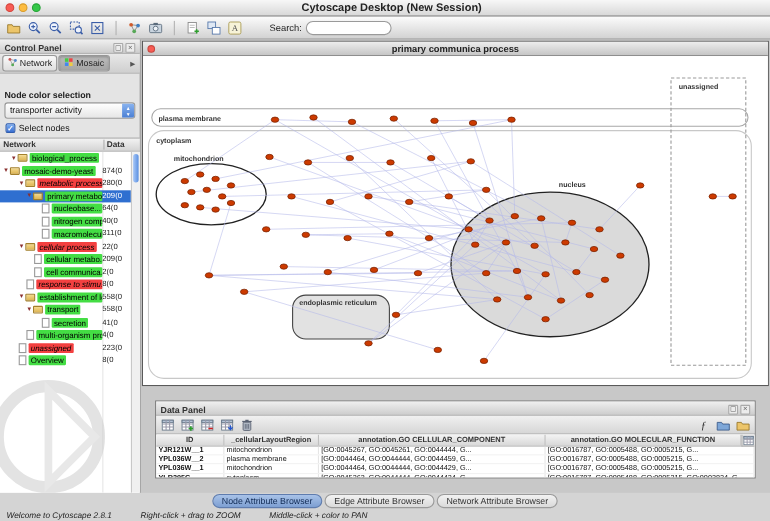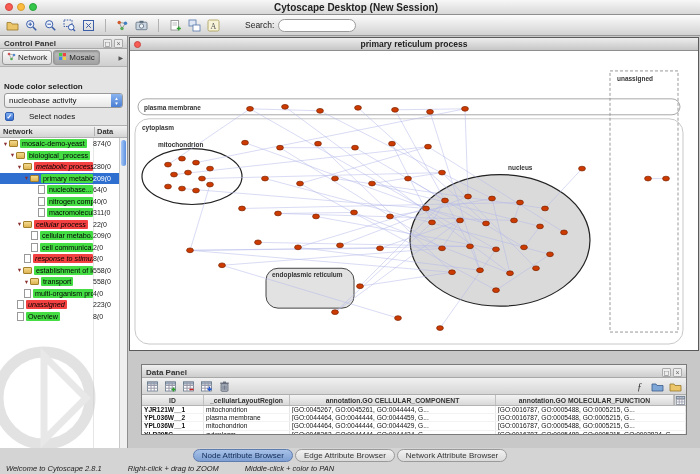--- a/index.html
+++ b/index.html
@@ -34,21 +34,21 @@
   .cp-tabs{display:flex;gap:1px;flex:1;}
   .cp-tab{display:inline-flex;align-items:center;gap:2px;font-size:8px;padding:1px 4px;border:1px solid #979797;border-radius:3px;background:linear-gradient(#fafafa,#dedede);color:#222;white-space:nowrap;}
   .cp-tab.sel{background:linear-gradient(#bdbdbd,#a4a4a4);box-shadow:inset 0 1px 2px rgba(0,0,0,.25);}
   .tab-arrow{font-size:6px;color:#555;padding:0 2px;}
   .cp-colorsel{padding:3px 4px 0;margin-top:12px;}
   .cs-label{font-size:8px;font-weight:bold;color:#222;margin-bottom:2px;}
   .combo{height:15px;border:1px solid #9a9a9a;border-radius:3px;background:linear-gradient(#ffffff,#e6e6e6);display:flex;align-items:center;padding-left:4px;overflow:hidden;}
   .combo-text{font-size:8px;color:#111;flex:1;white-space:nowrap;overflow:hidden;}
   .combo-arrows{width:11px;height:100%;background:linear-gradient(#8ab4f0,#4a7fd4);display:flex;flex-direction:column;align-items:center;justify-content:center;color:#fff;flex:0 0 11px;}
   .combo-arrows i{font-style:normal;font-size:4.5px;line-height:5px;}
-  .cp-check{display:flex;align-items:center;gap:15px;padding:4px 0 4px 1px;}
+  .cp-check{display:flex;align-items:center;gap:3px;padding:4px 0 4px 1px;}
   .checkbox{width:9px;height:9px;border-radius:2px;background:linear-gradient(#7fb0f4,#3a6fd0);border:1px solid #2f5cae;color:#fff;font-size:7px;display:inline-flex;align-items:center;justify-content:center;font-weight:bold;}
   .check-label{font-size:8px;color:#111;}
   .tree-header{flex:0 0 13px;display:flex;align-items:center;background:linear-gradient(#f2f2f2,#d4d4d4);border-top:1px solid #b0b0b0;border-bottom:1px solid #b0b0b0;font-size:7.5px;font-weight:bold;color:#333;}
   .th-net{flex:1;padding-left:3px;}
   .th-nodes{flex:0 0 33px;border-left:1px solid #b0b0b0;padding-left:2px;}
   .tree-wrap{flex:1;background:#fff;position:relative;overflow:hidden;}
   .tree{position:absolute;top:0;left:0;right:8px;}
   .col-divider{position:absolute;top:0;bottom:0;right:33px;border-left:1px solid #e6e6e6;}
   .tree-row{height:11.5px;display:flex;align-items:center;overflow:hidden;padding-right:1px;}
   .tree-row.sel{background:#2f6fd0;}
@@ -213,50 +213,50 @@
                   <rect x="4.8" y="4.8" width="3.2" height="3.2" fill="#ec4"></rect>
                 </svg></span>
               <span>Mosaic</span>
             </span>
           </div>
         <span class="tab-arrow">▶</span>
       </div>
       <div class="cp-colorsel">
         <div class="cs-label">Node color selection</div>
         <div class="combo">
-          <span class="combo-text">nucleobase activity</span>
+          <span class="combo-text">transporter activity</span>
           <span class="combo-arrows">
               <i>▲</i>
               <i>▼</i>
             </span>
         </div>
         <div class="cp-check">
           <span class="checkbox">✓</span>
           <span class="check-label">Select nodes</span>
         </div>
       </div>
       <div class="tree-header">
         <span class="th-net">Network</span>
         <span class="th-nodes">Data</span>
       </div>
       <div class="tree-wrap">
         <div class="col-divider"></div>
         <div class="tree">
+            <div class="tree-row" style="padding-left: 9px;">
+              <span class="expander">▼</span>
+              <span class="mini-folder"></span>
+              <span class="chip green">biological_process</span>
+              <span class="count"></span>
+            </div>
             <div class="tree-row" style="padding-left: 2px;">
               <span class="expander">▼</span>
               <span class="mini-folder"></span>
               <span class="chip green">mosaic-demo-yeast</span>
               <span class="count">874(0</span>
             </div>
-            <div class="tree-row" style="padding-left: 9px;">
-              <span class="expander">▼</span>
-              <span class="mini-folder"></span>
-              <span class="chip green">biological_process</span>
-              <span class="count"></span>
-            </div>
             <div class="tree-row" style="padding-left: 16px;">
               <span class="expander">▼</span>
               <span class="mini-folder"></span>
               <span class="chip red">metabolic process</span>
               <span class="count">280(0</span>
             </div>
             <div class="tree-row sel" style="padding-left: 23px;">
               <span class="expander">▼</span>
               <span class="mini-folder"></span>
               <span class="chip green">primary metabol...</span>
@@ -309,20 +309,26 @@
               <span class="mini-folder"></span>
               <span class="chip green">establishment of lo...</span>
               <span class="count">558(0</span>
             </div>
             <div class="tree-row" style="padding-left: 23px;">
               <span class="expander">▼</span>
               <span class="mini-folder"></span>
               <span class="chip green">transport</span>
               <span class="count">558(0</span>
             </div>
+            <div class="tree-row" style="padding-left: 30px;">
+              <span class="expander"></span>
+              <span class="mini-page"></span>
+              <span class="chip green">secretion</span>
+              <span class="count">41(0</span>
+            </div>
             <div class="tree-row" style="padding-left: 16px;">
               <span class="expander"></span>
               <span class="mini-page"></span>
               <span class="chip green">multi-organism pro...</span>
               <span class="count">4(0</span>
             </div>
             <div class="tree-row" style="padding-left: 9px;">
               <span class="expander"></span>
               <span class="mini-page"></span>
               <span class="chip red">unassigned</span>
@@ -344,21 +350,21 @@
         <div class="tree-scrollbar">
             <div class="thumb"></div>
           </div>
       </div>
     </div>
 
     <div class="right-col">
       <div class="network-frame">
         <div class="frame-titlebar">
           <span class="frame-close"></span>
-          <span class="frame-title">primary reticulum process</span>
+          <span class="frame-title">primary communica process</span>
         </div>
         <div class="canvas">
           <svg viewBox="0 0 568 300" preserveAspectRatio="none">
               <rect x="8" y="48" width="542" height="16" rx="8" fill="none" stroke="#a8a8a8" stroke-width="1"></rect>
               <rect x="5" y="68" width="548" height="226" rx="14" fill="none" stroke="#c8c8c8" stroke-width="1"></rect>
               <rect x="480" y="20" width="68" height="262" rx="0" fill="none" stroke="#999999" stroke-width="1" stroke-dasharray="3 2"></rect>
               <ellipse cx="62" cy="126" rx="50" ry="28" fill="#ffffff" stroke="#222222" stroke-width="1.2"></ellipse>
               <ellipse cx="370" cy="190" rx="90" ry="66" fill="#dadada" stroke="#222222" stroke-width="1.2"></ellipse>
               <rect x="136" y="218" width="88" height="40" rx="12" fill="#e2e2e2" stroke="#444444" stroke-width="1"></rect>
               <line x1="120" y1="58" x2="366" y2="199" stroke="#b4b8ea" stroke-width="0.6" opacity="0.85"></line>

